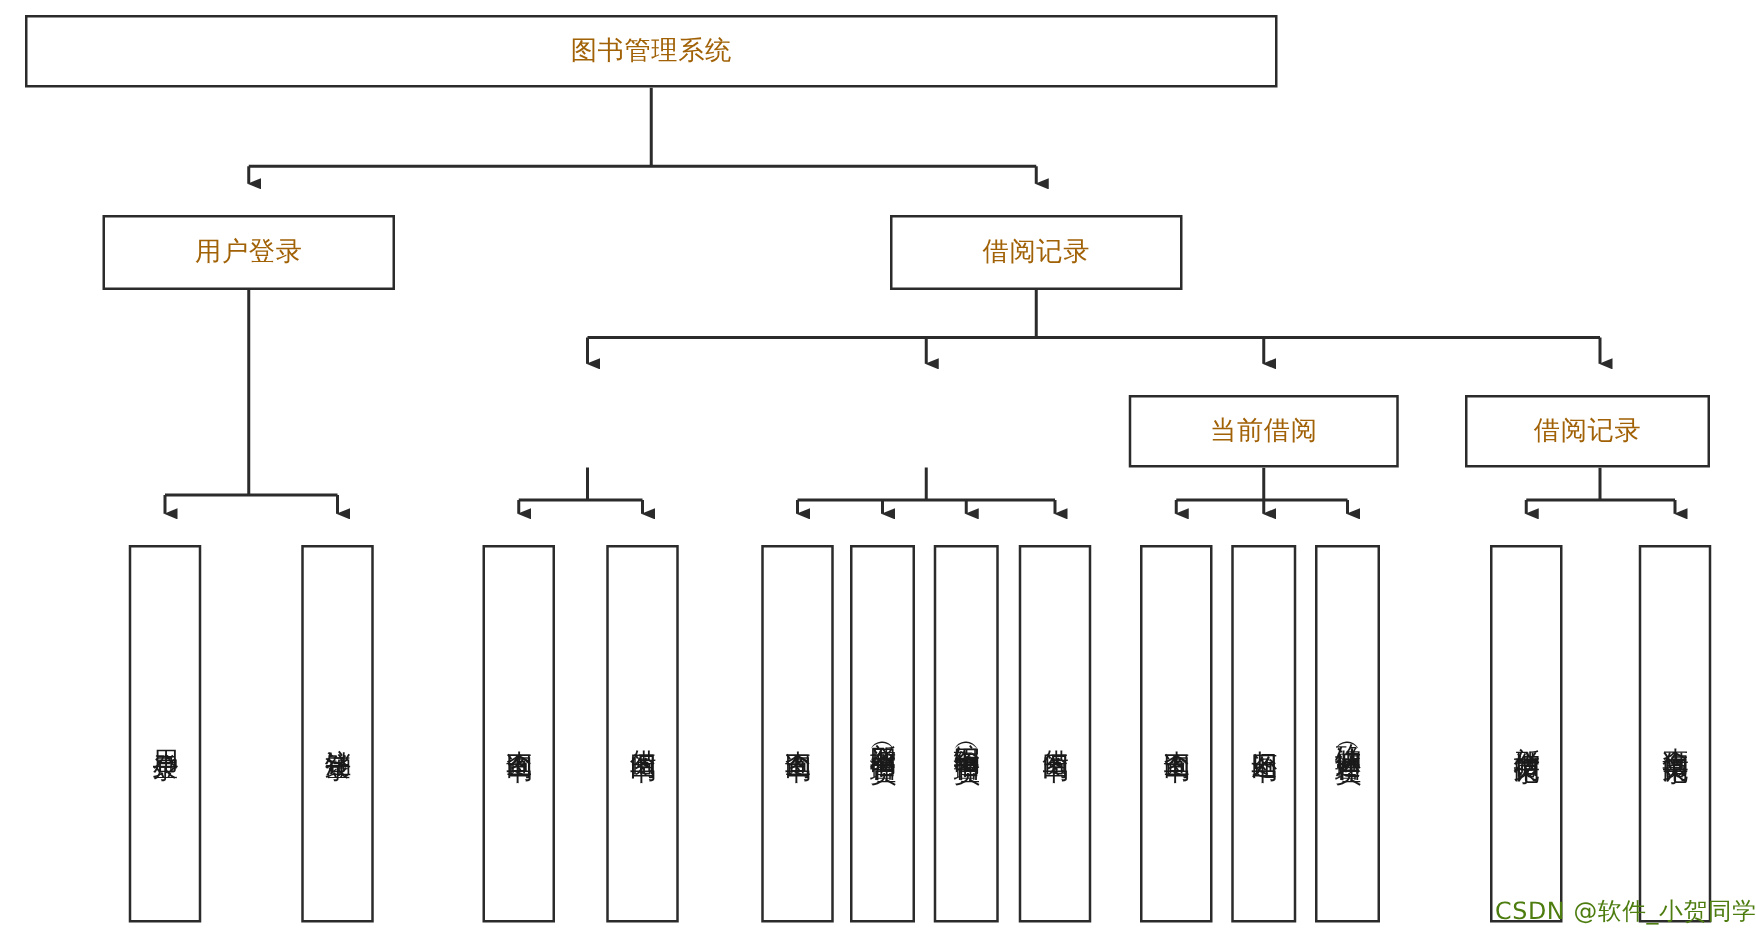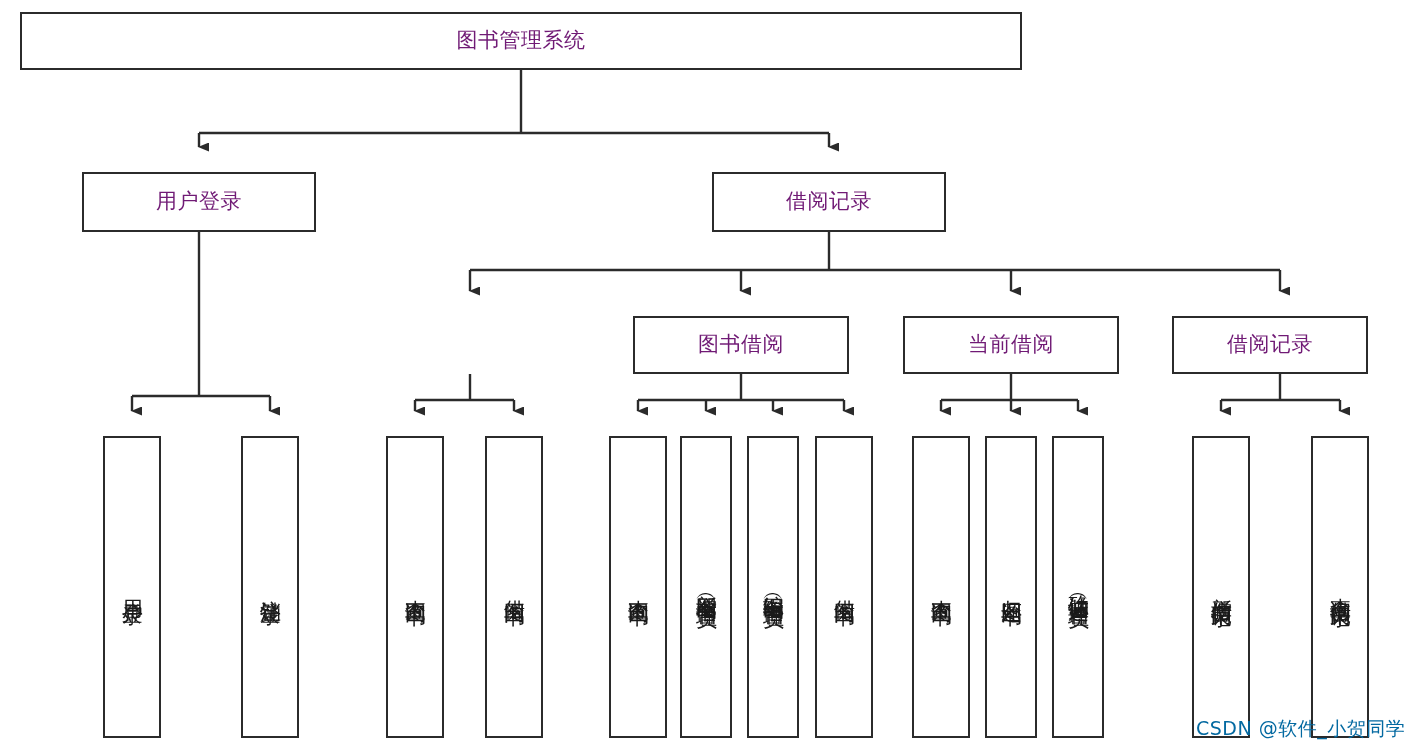--- a/index.html
+++ b/index.html
@@ -32,21 +32,21 @@
     display: flex;
     align-items: center;
     justify-content: center;
     color: #1a1a1a;
   }
   .node-label {
     font-size: 21px;
     line-height: 1.1;
     letter-spacing: 0.5px;
     white-space: nowrap;
-    color: #701a75;
+    color: #a16207;
   }
   .leaf-box {
     position: absolute;
     box-sizing: border-box;
     background: #ffffff;
     border: 2px solid #2b2b2b;
     display: flex;
     align-items: center;
     justify-content: center;
   }
@@ -56,21 +56,21 @@
     font-size: 21px;
     line-height: 1.28;
     letter-spacing: 2px;
     color: #1a1a1a;
     white-space: nowrap;
     text-align: center;
   }
   .watermark {
     position: absolute;
     font-size: 19px;
-    color: #0369a1;
+    color: #4d7c0f;
     white-space: nowrap;
     letter-spacing: 0.5px;
   }
 </style>
 </head>
 <body>
 
 <div id="canvas">
 
   <svg id="diagram-svg" viewBox="0 0 1405 747" xmlns="http://www.w3.org/2000/svg">
@@ -127,23 +127,20 @@
     <span class="node-label">图书管理系统</span>
   </div>
 
   <div class="node-box" style="left:82px; top:172px; width:234px; height:60px;">
     <span class="node-label">用户登录</span>
   </div>
   <div class="node-box" style="left:712px; top:172px; width:234px; height:60px;">
     <span class="node-label">借阅记录</span>
   </div>
 
-  <div class="node-box" style="left:633px; top:316px; width:216px; height:58px;">
-    <span class="node-label">图书借阅</span>
-  </div>
   <div class="node-box" style="left:903px; top:316px; width:216px; height:58px;justify-content:center;">
     <span class="node-label">当前借阅</span>
   </div>
   <div class="node-box" style="left:1172px; top:316px; width:196px; height:58px;text-align:center;">
     <span class="node-label">借阅记录</span>
   </div>
 
   <div class="leaf-box" style="left:103px; top:436px; width:58px; height:302px;">
     <span class="leaf-label">用户登录</span>
   </div>

